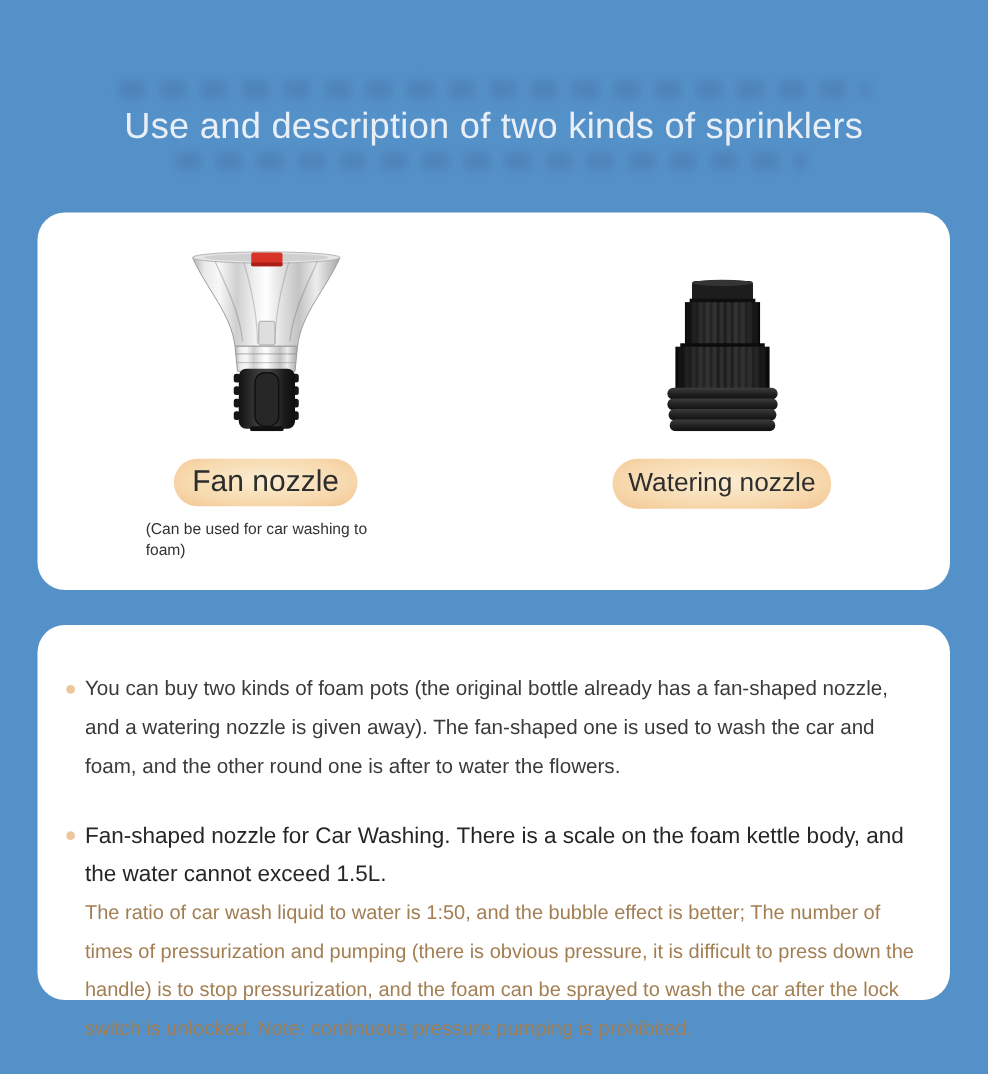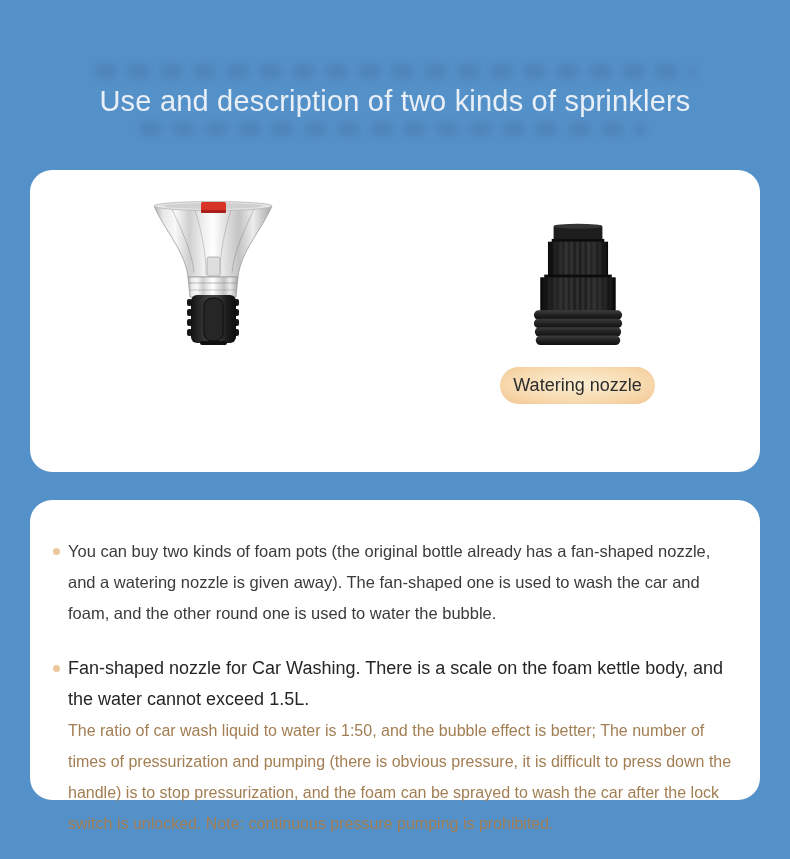--- a/index.html
+++ b/index.html
@@ -30,21 +30,21 @@
 
   
   .product-col{width:50%;display:flex;flex-direction:column;align-items:center;}
   .figure{height:175px;display:flex;align-items:flex-end;justify-content:center;}
   .pill{
     margin-top:22px;border-radius:22px;color:#2D2D2D;white-space:nowrap;
     background:radial-gradient(ellipse at 50% 45%,#FBEDD2 0%,#F7D9AE 62%,#F3C591 100%);
     display:flex;align-items:center;justify-content:center;
   }
   .pill-large{font-size:24px;padding:5px 15px;}
-  .pill-small{font-size:18px;padding:8px 13px;}
+  .pill-small{font-size:21px;padding:8px 13px;}
   .caption{
     margin-top:10px;width:192px;text-align:left;
     font-size:12.5px;line-height:1.32;color:#333;
   }
 
   
   .note{position:relative;width:672px;}
   .note + .note{margin-top:24px;}
   .note-dot{
     position:absolute;left:-15px;top:12px;width:7px;height:7px;
@@ -115,20 +115,24 @@
           <rect x="84" y="100" width="5" height="7" rx="2" fill="#161616"></rect>
           <rect x="84" y="110" width="5" height="7" rx="2" fill="#161616"></rect>
           <rect x="84" y="120" width="5" height="7" rx="2" fill="#161616"></rect>
           <rect x="84" y="130" width="5" height="7" rx="2" fill="#161616"></rect>
         </g>
         <rect x="41" y="96" width="45" height="48" rx="6" fill="url(#blackH)"></rect>
         <rect x="54" y="99" width="19" height="43" rx="8" fill="#262626" stroke="#0c0c0c"></rect>
         <rect x="50" y="142" width="27" height="4" rx="2" fill="#101010"></rect>
       </svg>
     </div>
+    <div class="pill pill-large">
+      <span>Fan nozzle</span>
+    </div>
+    <div class="caption">(Can be used for car washing to foam)</div>
   </div>
 
   <div class="product-col">
     <div class="figure">
       <svg width="100" height="122" viewBox="0 0 106 130">
         <defs>
           <pattern id="knurl" width="6" height="6" patternUnits="userSpaceOnUse">
             <rect width="6" height="6" fill="#262626"></rect>
             <rect width="2.6" height="6" fill="#121212"></rect>
           </pattern>
@@ -167,21 +171,21 @@
       <span>Watering nozzle</span>
     </div>
   </div>
 
 </div>
 
 <div class="card card-notes">
 
   <div class="note">
     <span class="note-dot"></span>
-    <div class="note-main">You can buy two kinds of foam pots (the original bottle already has a fan-shaped nozzle, and a watering nozzle is given away). The fan-shaped one is used to wash the car and foam, and the other round one is used to water the bubble.</div>
+    <div class="note-main">You can buy two kinds of foam pots (the original bottle already has a fan-shaped nozzle, and a watering nozzle is given away). The fan-shaped one is used to wash the car and foam, and the other round one is after to water the flowers.</div>
   </div>
 
   <div class="note">
     <span class="note-dot"></span>
     <div class="note-lead">Fan-shaped nozzle for Car Washing. There is a scale on the foam kettle body, and the water cannot exceed 1.5L.</div>
     <div class="note-detail">The ratio of car wash liquid to water is 1:50, and the bubble effect is better; The number of times of pressurization and pumping (there is obvious pressure, it is difficult to press down the handle) is to stop pressurization, and the foam can be sprayed to wash the car after the lock switch is unlocked. Note: continuous pressure pumping is prohibited.</div>
   </div>
 
 </div>
 

